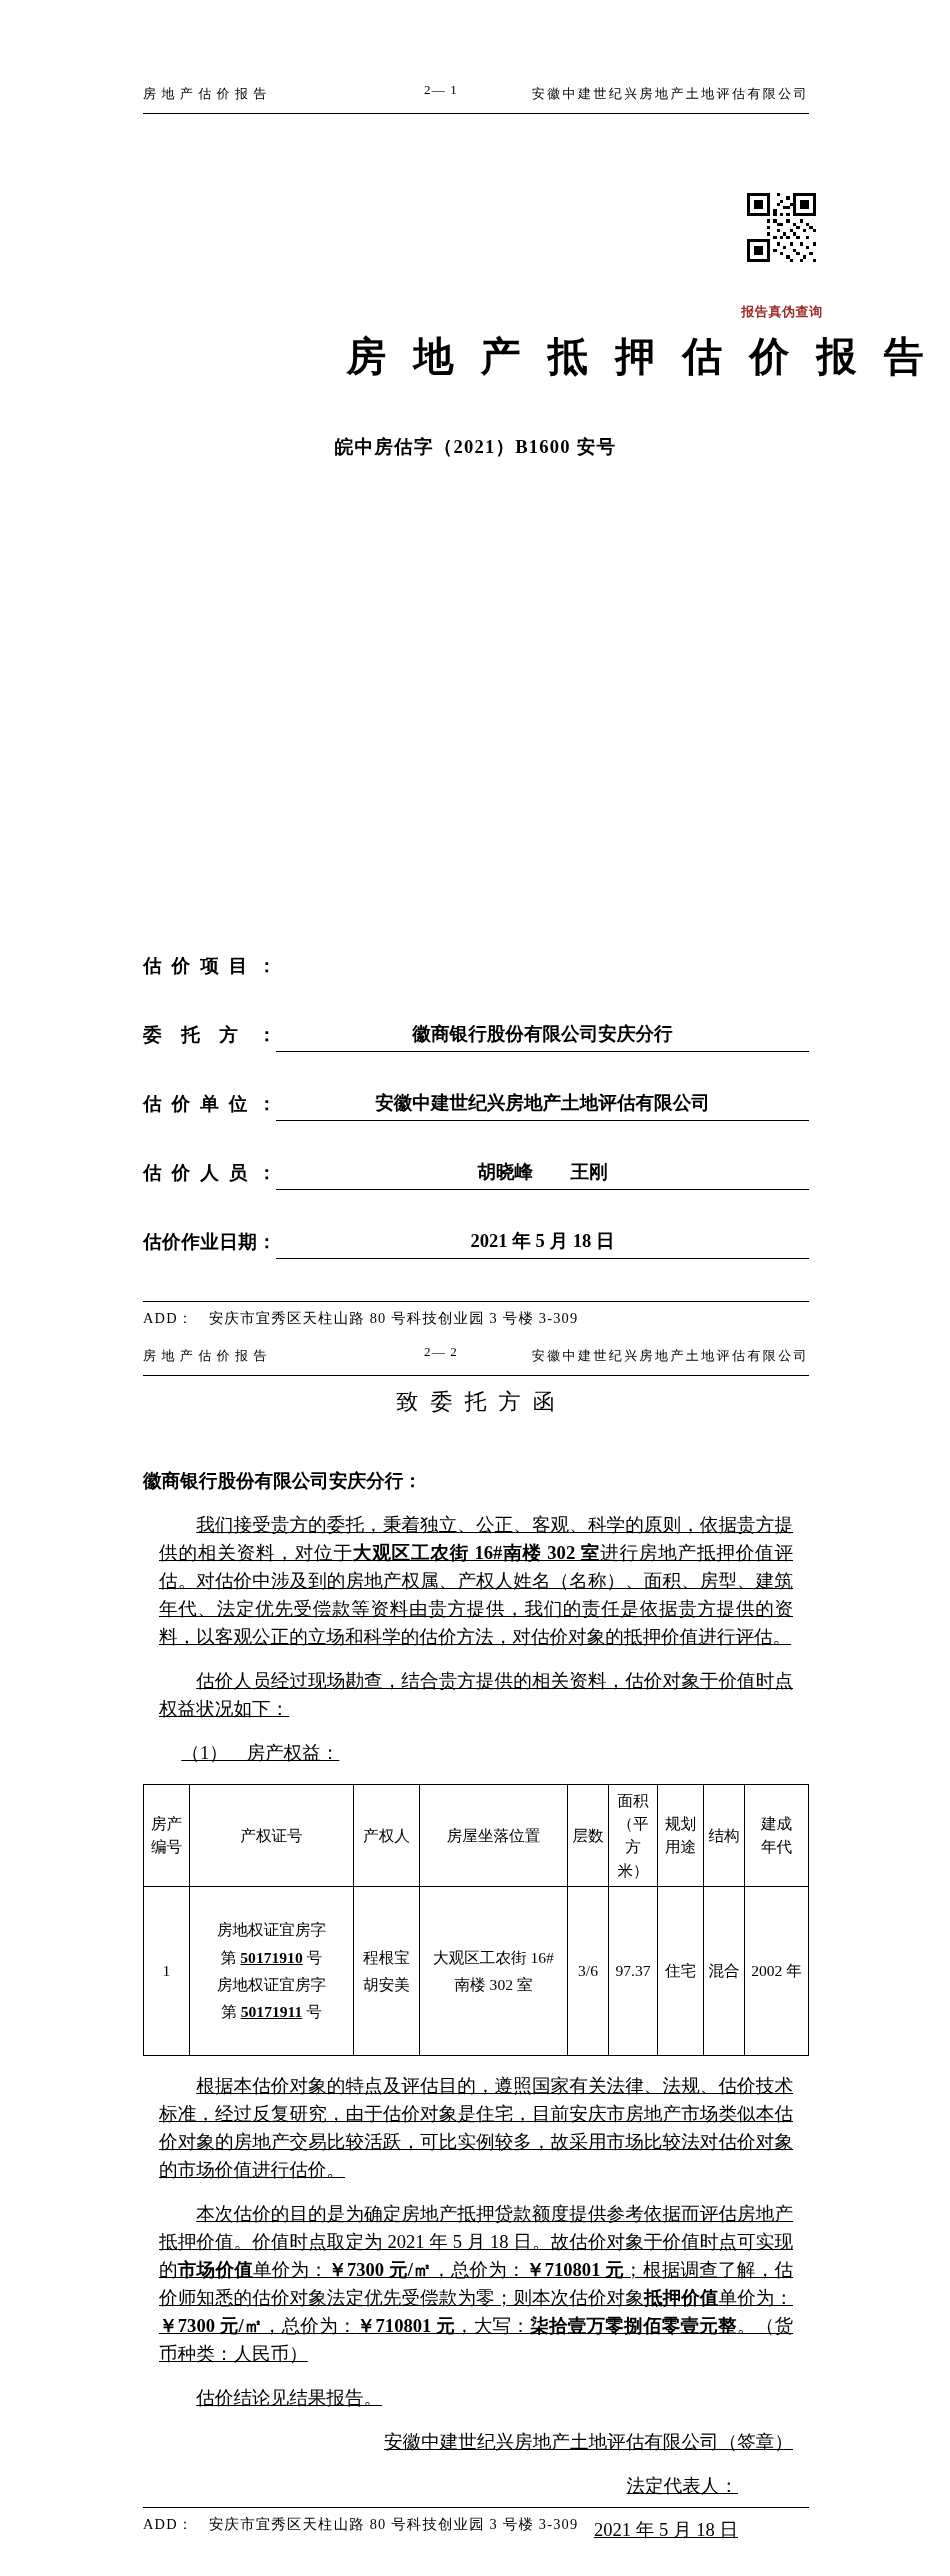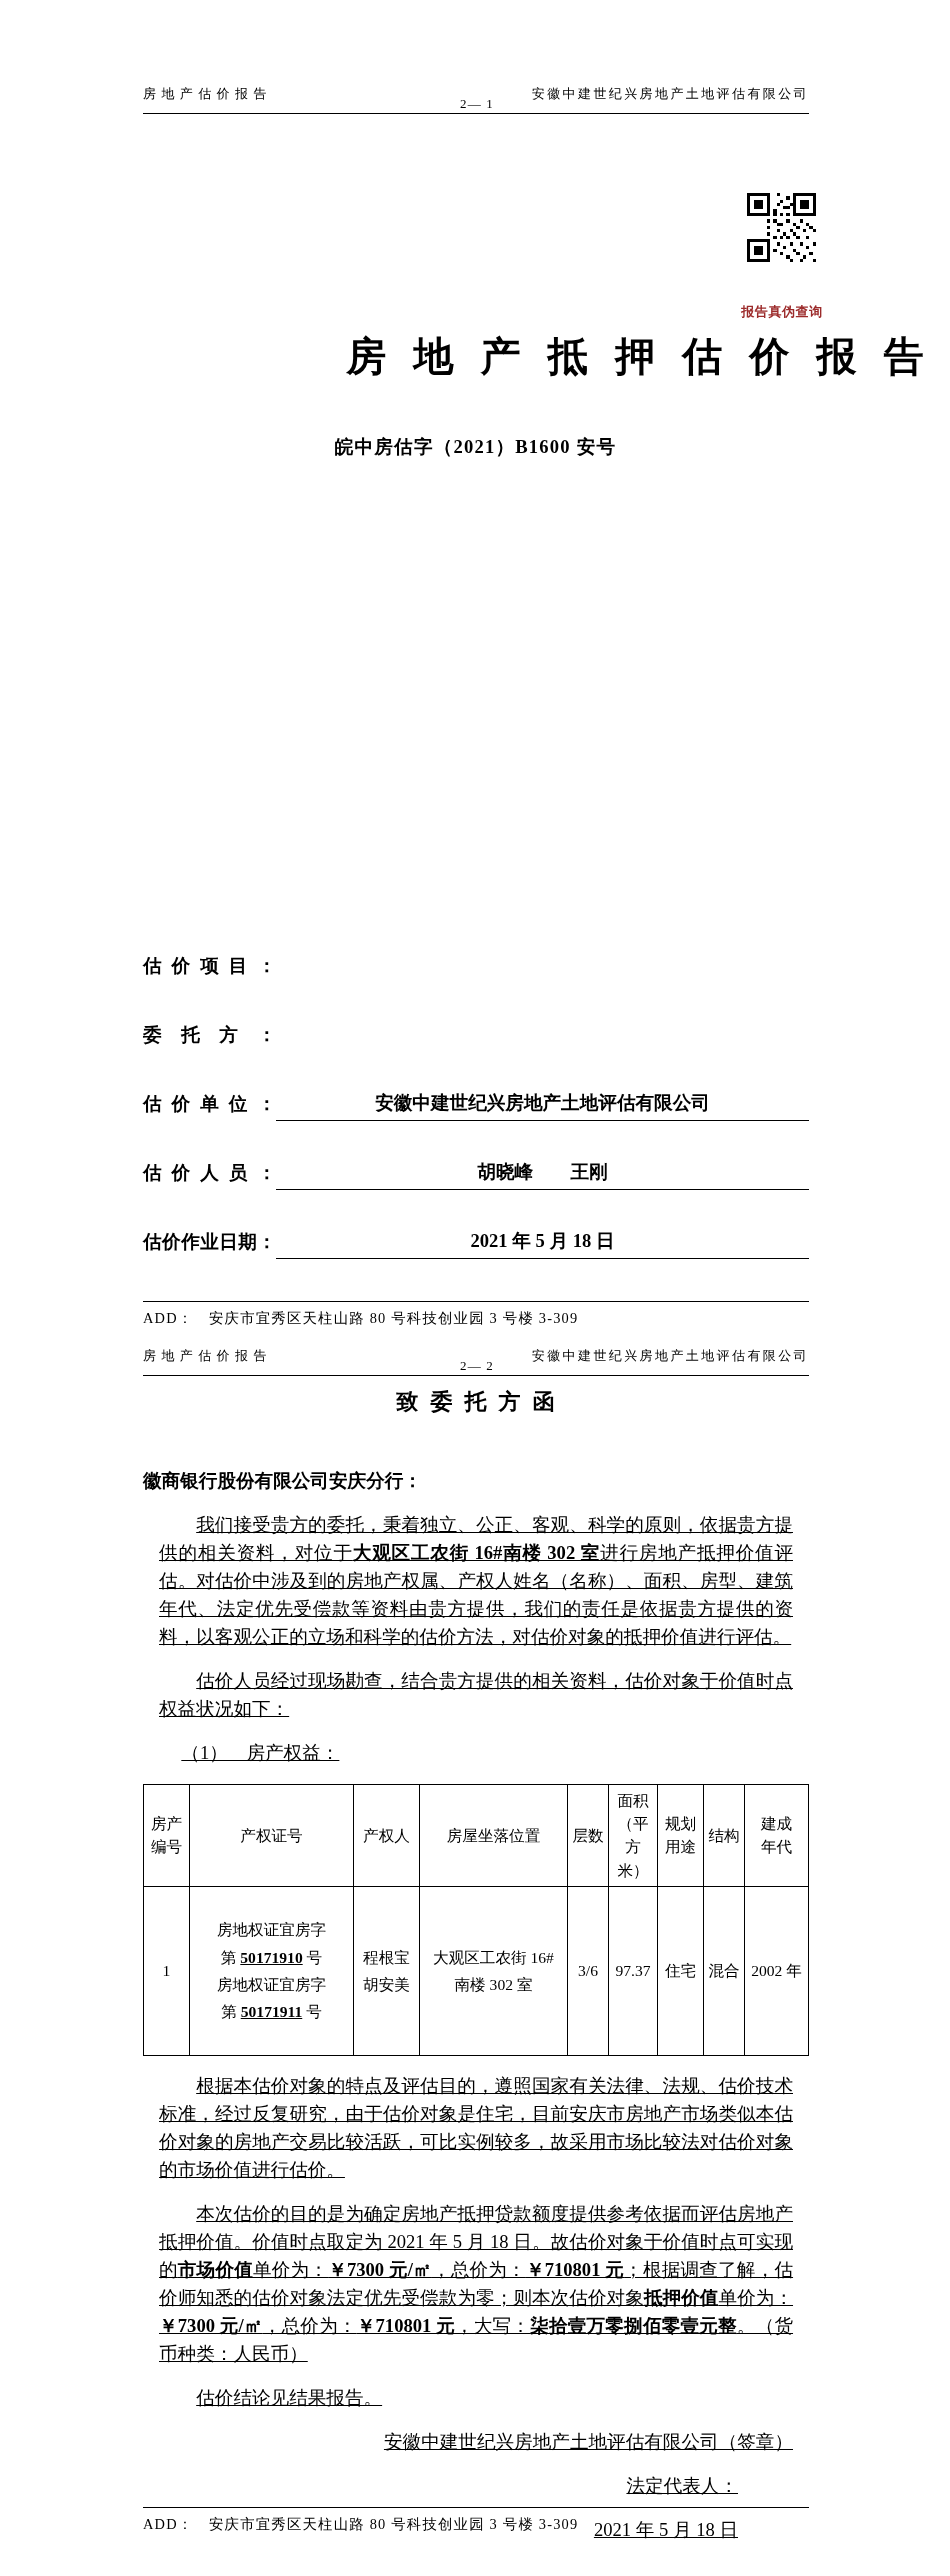--- a/index.html
+++ b/index.html
@@ -12,21 +12,21 @@
   .u{text-decoration:underline;}
 
   
   .pg-header{
     position:absolute;left:143px;width:666px;
     display:flex;align-items:flex-end;
     border-bottom:1.2px solid #000;padding-bottom:9.6px;
     font-size:13px;letter-spacing:2.4px;white-space:nowrap;
   }
   .ph-left{letter-spacing:5.4px;}
-  .ph-page{position:absolute;left:281px;bottom:1px;letter-spacing:1.2px;margin-left:36px;}
+  .ph-page{position:absolute;left:281px;bottom:15px;letter-spacing:1.2px;}
   .ph-right{margin-left:auto;}
 
   
   .pg-footer{
     position:absolute;left:143px;width:666px;
     border-top:1.2px solid #000;padding-top:7.2px;
     font-size:14.4px;letter-spacing:1.2px;
   }
 
   
@@ -51,21 +51,21 @@
     text-align:justify;text-align-last:justify;padding-bottom:3.6px;
   }
   .form-value{
     flex:1;border-bottom:1.2px solid #000;text-align:center;
     font-weight:bold;font-size:18.6px;padding-bottom:3.6px;white-space:nowrap;
   }
 
   
   .letter-title{
     position:absolute;top:1387px;left:0;width:100%;
-    text-align:center;font-size:22px;font-weight:bold;
+    text-align:center;font-size:22px;font-weight:normal;
     letter-spacing:0.55em;text-indent:0.55em;
   }
   .letter-body{
     position:absolute;left:143px;top:1467px;width:666px;
     font-size:18.6px;line-height:28px;text-align:justify;
   }
   .salutation{font-weight:bold;}
   .letter-body p{margin:16px;text-indent:2em;text-decoration:underline;}
   .letter-body p.list-line{text-indent:1.2em;margin-top:6px;}
 
@@ -164,20 +164,21 @@
 
 <div class="main-title">房地产抵押估价报告</div>
 <div class="doc-number">皖中房估字（2021）B1600 安号</div>
 
 <div class="form-block">
   <div class="form-row">
     <span class="form-label">估价项目：</span>
   </div>
   <div class="form-row">
     <span class="form-label">委托方：</span>
+    <span class="form-value">徽商银行股份有限公司安庆分行</span>
   </div>
   <div class="form-row">
     <span class="form-label">估价单位：</span>
     <span class="form-value">安徽中建世纪兴房地产土地评估有限公司</span>
   </div>
   <div class="form-row">
     <span class="form-label">估价人员：</span>
     <span class="form-value">胡晓峰　　王刚</span>
   </div>
   <div class="form-row">

